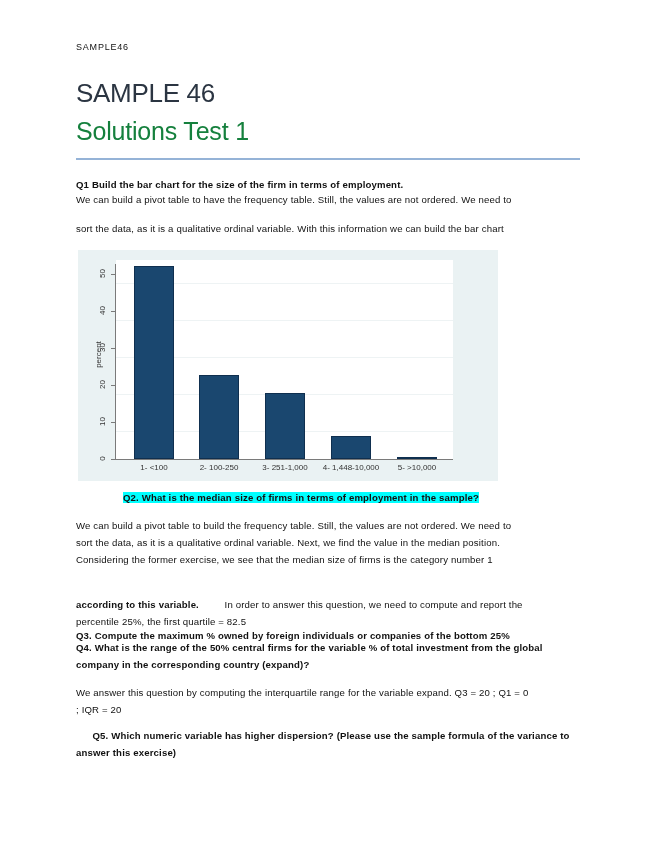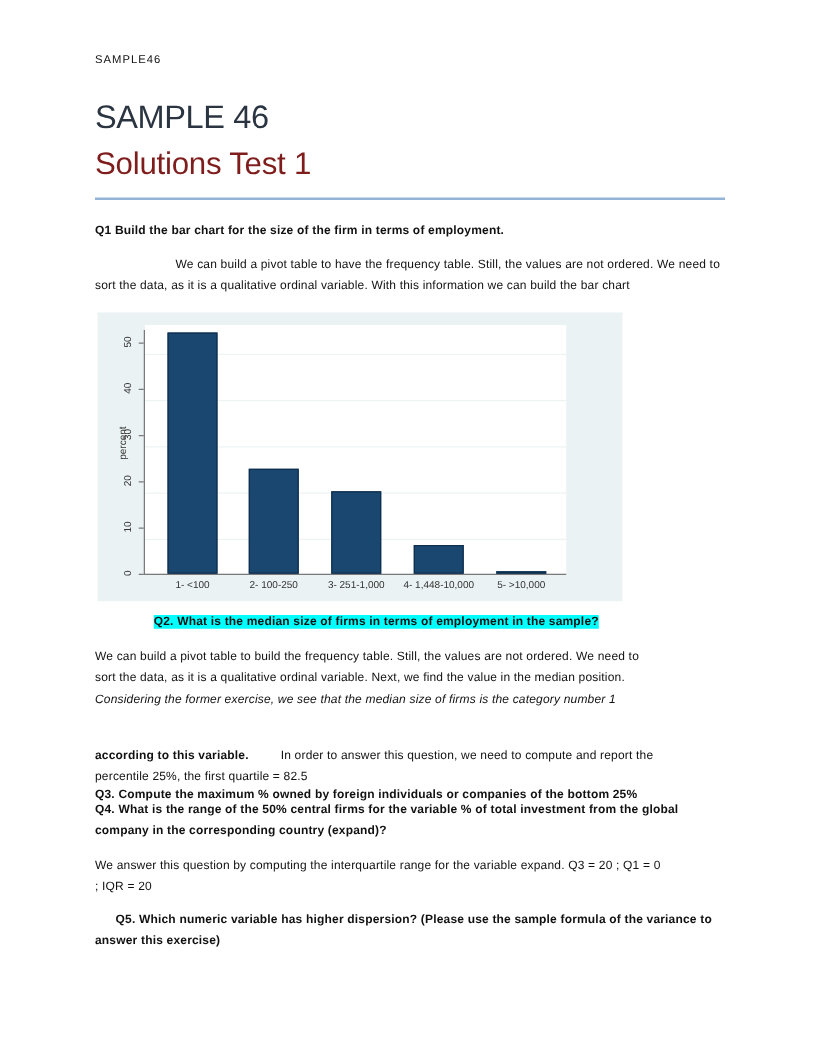--- a/index.html
+++ b/index.html
@@ -1,21 +1,21 @@
 <!DOCTYPE html>
 <html><head>
 <meta charset="utf-8">
 <style>
   html, body { margin: 0; padding: 0; background: #ffffff; }
   body { width: 655px; height: 848px; position: relative; overflow: hidden;
          font-family: "Liberation Sans", sans-serif; color: #111; }
   .abs { position: absolute; }
   .running-head { left: 76px; top: 42px; font-size: 9px; letter-spacing: 0.8px; color: #111; }
   .title { left: 76px; top: 78px; font-size: 26px; color: #2b3542; font-weight: normal; letter-spacing: -0.3px; }
-  .subtitle { left: 76px; top: 117px; font-size: 25px; color: #7f1d1d; letter-spacing: -0.2px; }
+  .subtitle { left: 76px; top: 117px; font-size: 25px; color: #15803d; letter-spacing: -0.2px; }
   .rule { left: 76px; top: 158px; width: 504px; height: 2px; background: #95b3d7; }
   .txt { font-size: 9.6px; line-height: 16.5px; color: #111; width: 500px; left: 76px; letter-spacing: 0.15px; }
   .q { font-weight: bold; }
   .hl { background: #00ffff; }
   .chart-frame { left: 78px; top: 250px; width: 420px; height: 231px; background: #eaf2f3; }
   .plot { position: absolute; left: 38px; top: 10px; width: 337px; height: 199px; background: #ffffff; }
   .gridline { position: absolute; left: 0; width: 337px; height: 1px; background: #eef3f4; }
   .yaxis { position: absolute; left: 37px; top: 14px; width: 1px; height: 196px; background: #7a7a7a; }
   .xaxis { position: absolute; left: 37px; top: 209px; width: 338px; height: 1px; background: #7a7a7a; }
   .ytick { position: absolute; left: 33px; width: 4px; height: 1px; background: #7a7a7a; }
@@ -26,21 +26,21 @@
 </style>
 </head>
 <body>
 
 <div class="abs running-head">SAMPLE46</div>
 <div class="abs title">SAMPLE 46</div>
 <div class="abs subtitle">Solutions Test 1</div>
 <div class="abs rule"></div>
 
 <div class="abs txt q" style="top:177px;">Q1 Build the bar chart for the size of the firm in terms of employment.</div>
-<div class="abs txt" style="top:204px;text-align:right;"> We can build a pivot table to have the frequency table. Still, the values are not ordered.  We need to</div>
+<div class="abs txt" style="top:192px;"> We can build a pivot table to have the frequency table. Still, the values are not ordered.  We need to</div>
 <div class="abs txt" style="top:221px;">sort the data, as it is a qualitative ordinal variable. With this information we can build the bar chart</div>
 
 <div class="abs chart-frame">
   <div class="plot">
     <div class="gridline" style="top:23px;"></div>
     <div class="gridline" style="top:60px;"></div>
     <div class="gridline" style="top:97px;"></div>
     <div class="gridline" style="top:134px;"></div>
     <div class="gridline" style="top:171px;"></div>
   </div>
@@ -74,21 +74,21 @@
   <div class="xlabel" style="left:172px;">3- 251-1,000</div>
   <div class="xlabel" style="left:238px;">4- 1,448-10,000</div>
   <div class="xlabel" style="left:304px;">5- &gt;10,000</div>
 </div>
 
 <div class="abs txt q" style="top:490px; width:auto;padding-left:47px;">
   <span class="hl">Q2. What is the median size of firms in terms of employment in the sample?</span>
 </div>
 <div class="abs txt" style="top:518px;"> We can build a pivot table to build the frequency table. Still, the values are not ordered. We need to</div>
 <div class="abs txt" style="top:535px;">sort the data, as it is a qualitative ordinal variable. Next, we find the value in the median position.</div>
-<div class="abs txt" style="top:552px;font-style:italic;">Considering the former exercise, we see that the median size of firms is the category number 1</div>
+<div class="abs txt" style="top:552px;">Considering the former exercise, we see that the median size of firms is the category number 1</div>
 
 <div class="abs txt q" style="top:580px;margin-top:48px;">Q3. Compute the maximum % owned by foreign individuals or companies of the bottom 25%</div>
 <div class="abs txt" style="top:597px;">
   <span class="q">according to this variable.</span><span style="white-space:pre;margin-left:20px;">  In order to answer this question, we need to compute and report the</span>
 </div>
 <div class="abs txt" style="top:614px;">percentile 25%, the first quartile = 82.5</div>
 
 <div class="abs txt q" style="top:640px; width:510px;">Q4. What is the range of the 50% central firms for the variable % of total investment from the global</div>
 <div class="abs txt q" style="top:657px;">company in the corresponding country (expand)?</div>
 <div class="abs txt" style="top:685px; width:510px;"> We answer this question by computing the interquartile range for the variable expand. Q3  = 20 ; Q1 = 0</div>

